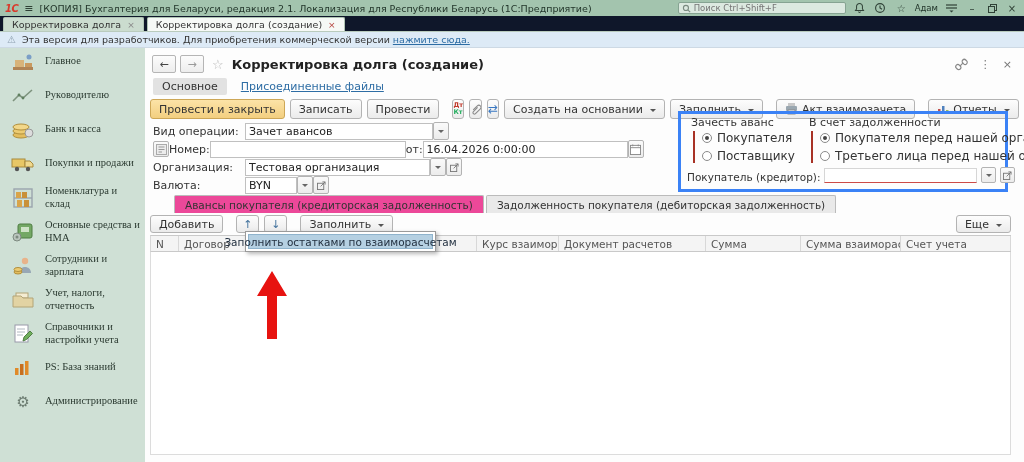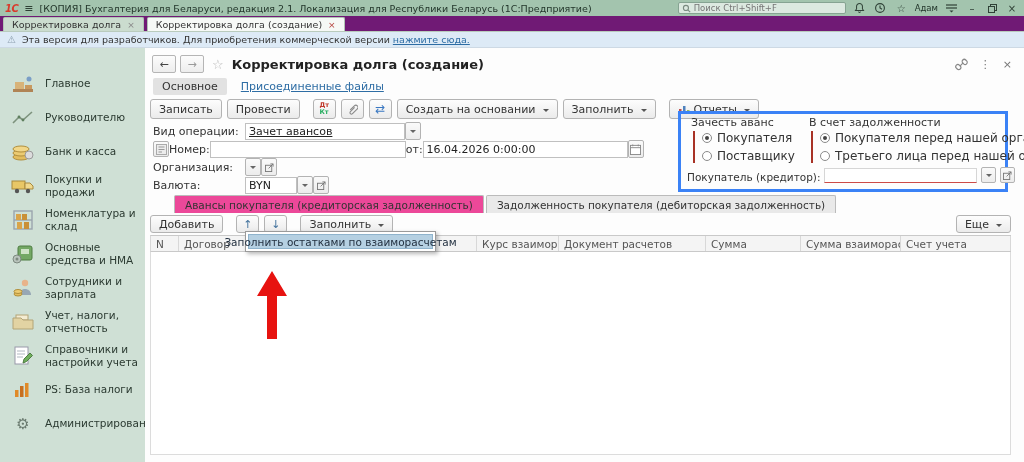--- a/index.html
+++ b/index.html
@@ -12,34 +12,34 @@
   .logo { color:#d93a2b; font-weight:bold; font-style:italic; font-size:10px; letter-spacing:-0.5px; }
   .hamburger { color:#2f4136; font-size:11px; line-height:1; cursor:pointer; }
   .tb-title { font-size:9.5px; color:#22352a; white-space:nowrap; overflow:hidden; }
   .search { margin-left:auto; width:168px; height:12px; background:rgba(255,255,255,.62); border:1px solid #86a392; border-radius:2px; display:flex; align-items:center; gap:3px; padding:0 3px; flex-shrink:0; }
   .search input { border:none; background:transparent; font-size:8.5px; width:100%; outline:none; color:#444; font-family:inherit; }
   .tb-ico { display:flex; align-items:center; justify-content:center; width:15px; height:14px; color:#2f4136; font-size:10px; cursor:pointer; flex-shrink:0; }
   .tb-user { font-size:8.5px; color:#22352a; cursor:pointer; }
   .winctl { font-size:10px; color:#2f4136; width:14px; text-align:center; cursor:pointer; }
 
   
-  .tabbar { height:16px; background:#701a75; border-bottom:1px solid #b9cbbd; display:flex; align-items:flex-end; padding:2px 0 0 3px; gap:3px; }
+  .tabbar { height:16px; background:#0f172a; border-bottom:1px solid #b9cbbd; display:flex; align-items:flex-end; padding:2px 0 0 3px; gap:3px; }
   .wtab { height:14px; display:flex; align-items:center; gap:6px; padding:0 8px; font-size:9.5px; background:#cbdccf; border:1px solid #b0c4b4; border-bottom:none; border-radius:2px 2px 0 0; color:#333; cursor:pointer; white-space:nowrap; }
   .wtab.active { background:#f6f9f6; }
   .wtab .x { color:#888; font-size:9px; cursor:pointer; }
   .wtab.active .x { color:#b5413c; }
 
   
   .warnbar { height:16px; background:#ddeaf6; display:flex; align-items:center; gap:6px; padding:0 7px; font-size:9.5px; color:#333; border-bottom:1px solid #cdd9e4; }
   .w-ico { color:#93a5b4; font-size:10px; }
   .warnbar a { color:#2e6da4; text-decoration:underline; cursor:pointer; }
 
   
   .content { position:absolute; top:48px; left:0; right:0; bottom:0; display:flex; }
-  .sidebar { width:145px; background:#cfe0d5; padding-top:22px; display:flex; flex-direction:column; gap:7px; overflow:hidden; flex-shrink:0; }
+  .sidebar { width:145px; background:#cfe0d5; padding-top:0; display:flex; flex-direction:column; gap:7px; overflow:hidden; flex-shrink:0;font-family:Liberation Serif, serif; }
   .sb-item { display:flex; align-items:center; gap:8px; padding:0 4px 0 9px; min-height:27px; cursor:pointer; }
   .sb-item .ico { width:28px; height:26px; display:flex; align-items:center; justify-content:center; flex-shrink:0; }
   .sb-item .lbl { font-size:10.5px; color:#2b3a31; line-height:1.15; }
   .gear-g { font-size:15px; color:#6b7b70; }
   .main { position:relative; flex:1; background:#fdfdfd; }
 
   
   .fheader { position:absolute; top:6px; left:7px; right:12px; height:20px; display:flex; align-items:center; gap:4px; }
   .navbtn { width:24px; height:18px; border:1px solid #b5b5b5; border-radius:2px; background:linear-gradient(#fcfcfc,#ededed); font-size:11px; display:flex; align-items:center; justify-content:center; color:#444; cursor:pointer; }
   .navbtn.fwd { color:#9a9a9a; }
@@ -275,21 +275,21 @@
       <span class="lbl">Справочники и настройки учета</span>
     </div>
     <div class="sb-item">
       <span class="ico">
           <svg width="18" height="16">
             <rect x="1" y="8" width="3.5" height="7" fill="#e08a28"></rect>
             <rect x="6" y="4" width="3.5" height="11" fill="#c86f1e"></rect>
             <rect x="11" y="1" width="3.5" height="14" fill="#e08a28"></rect>
           </svg>
         </span>
-      <span class="lbl">PS: База налоги</span>
+      <span class="lbl">PS: База знаний</span>
     </div>
     <div class="sb-item">
       <span class="ico gear-g">⚙</span>
       <span class="lbl">Администрирование</span>
     </div>
   </div>
 
   <div class="main">
 
     <div class="fheader">
@@ -311,56 +311,67 @@
         <span>×</span>
       </span>
     </div>
 
     <div class="fnav">
       <span class="main-pill">Основное</span>
       <span class="files-link">Присоединенные файлы</span>
     </div>
 
     <div class="ftoolbar">
+      <span class="btn primary">
+          <span>Провести и закрыть</span>
+        </span>
       <span class="btn">
           <span>Записать</span>
         </span>
       <span class="btn">
           <span>Провести</span>
         </span>
       <span class="btn icon-only mleft">
           <span class="dtkt"><span class="dt">Дт</span><br><span class="kt">Кт</span></span>
         </span>
       <span class="btn icon-only">
           <svg width="11" height="13" viewBox="0 0 12 14">
             <path d="M3.5 7.5 8 3a2.3 2.3 0 0 1 3.3 3.3L6 11.6A1.6 1.6 0 0 1 3.7 9.3L8.3 4.7" fill="none" stroke="#8a8a8a" stroke-width="1.2"></path>
           </svg>
         </span>
       <span class="btn icon-only sync">⇄</span>
       <span class="btn dd">
           <span>Создать на основании</span>
         </span>
       <span class="btn dd">
           <span>Заполнить</span>
+        </span>
+      <span class="btn mleft">
+          <svg width="13" height="12" viewBox="0 0 13 12">
+            <rect x="3" y="0" width="7" height="3" fill="#c8c8c8"></rect>
+            <rect x="1" y="3" width="11" height="5" rx="1" fill="#9aa7b0"></rect>
+            <rect x="3" y="7" width="7" height="4" fill="#fff" stroke="#8a8a8a"></rect>
+          </svg>
+          <span>Акт взаимозачета</span>
         </span>
       <span class="btn dd mleft">
           <svg width="12" height="11">
             <rect x="1" y="5" width="2.5" height="5" fill="#c0504d"></rect>
             <rect x="5" y="2" width="2.5" height="8" fill="#4f81bd"></rect>
             <rect x="9" y="6" width="2.5" height="4" fill="#9bbb59"></rect>
           </svg>
           <span>Отчеты</span>
         </span>
       <span class="spacer"></span>
 
     </div>
 
     <div class="frow" style="top:74px;">
       <span class="flabel">Вид операции:</span>
-      <input class="inp" style="width: 160px; text-decoration: underline;" value="Зачет авансов">
+      <input class="inp" style="width: 188px;" value="Зачет авансов">
       <span class="sq cmb"></span>
     </div>
     <div class="frow" style="top:92px;">
       <span class="sq" style="height:16px;">
           <svg width="11" height="11">
             <rect x="0.5" y="0.5" width="10" height="10" fill="#ececec" stroke="#aaa"></rect>
             <line x1="2.5" y1="3" x2="8.5" y2="3" stroke="#999"></line>
             <line x1="2.5" y1="5.5" x2="8.5" y2="5.5" stroke="#999"></line>
             <line x1="2.5" y1="8" x2="6" y2="8" stroke="#999"></line>
           </svg>
@@ -373,20 +384,21 @@
           <svg width="11" height="11" viewBox="0 0 12 12">
             <rect x="0.5" y="1.5" width="11" height="10" fill="#fff" stroke="#888"></rect>
             <line x1="0.5" y1="4" x2="11.5" y2="4" stroke="#888"></line>
             <line x1="3" y1="0.5" x2="3" y2="2.5" stroke="#888"></line>
             <line x1="9" y1="0.5" x2="9" y2="2.5" stroke="#888"></line>
           </svg>
         </span>
     </div>
     <div class="frow" style="top:110px;">
       <span class="flabel">Организация:</span>
+      <input class="inp" style="width: 185px;" value="Тестовая организация">
       <span class="sq cmb"></span>
       <span class="sq">
           <svg width="9" height="9" viewBox="0 0 10 10">
             <rect x="0.5" y="2.5" width="7" height="7" fill="none" stroke="#777"></rect>
             <path d="M4 6l5-5M6 1h3v3" fill="none" stroke="#777"></path>
           </svg>
         </span>
     </div>
     <div class="frow" style="top:128px;">
       <span class="flabel">Валюта:</span>

